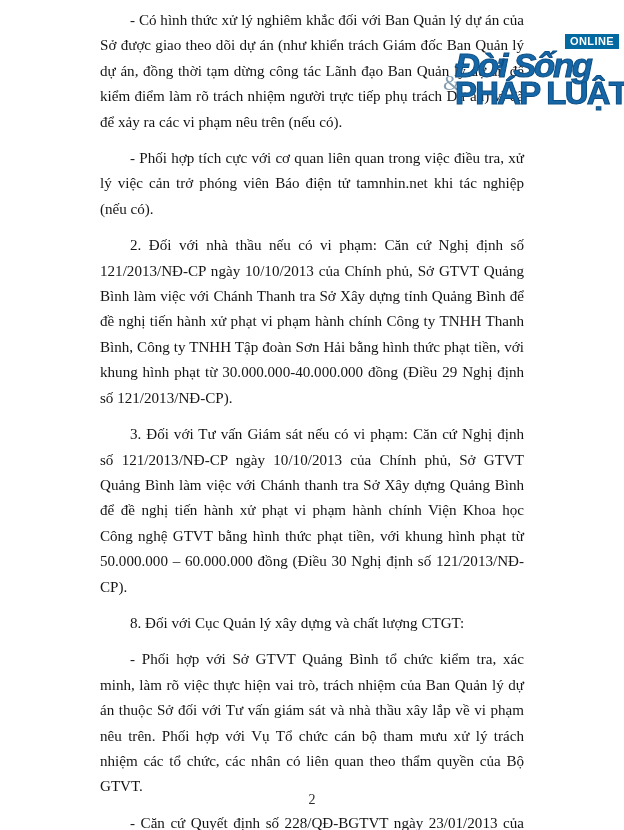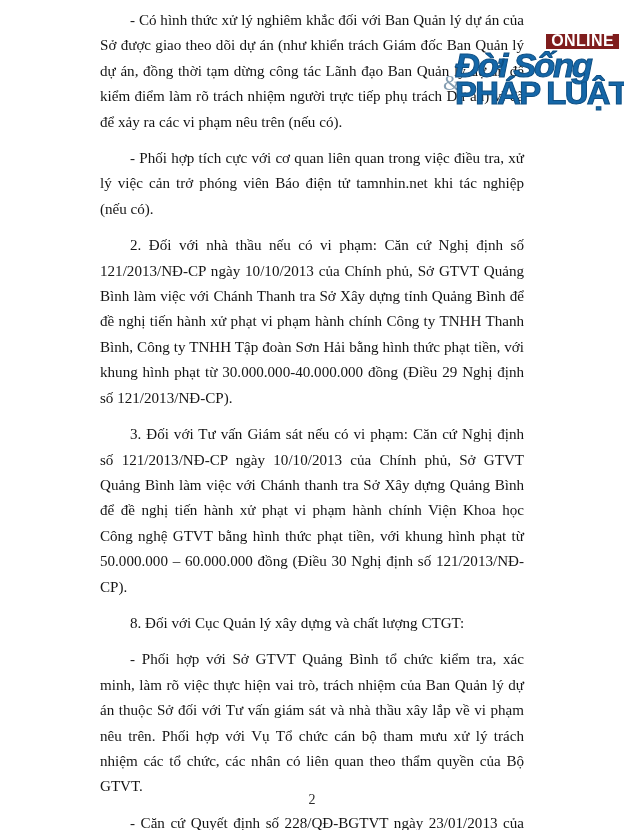--- a/index.html
+++ b/index.html
@@ -52,24 +52,24 @@
     top: 34px;
     width: 170px;
     height: 72px;
     pointer-events: none;
     user-select: none;
   }
   #wm-online {
     position: absolute;
     right: 6px;
     top: 0px;
-    background: #7f1d1d;
+    background: #0369a1;
     color: #ffffff;
     font-family: "Liberation Sans", sans-serif;
-    font-size: 16px;
+    font-size: 11px;
     font-weight: bold;
     letter-spacing: 0.4px;
     padding: 1px 5px 2px 5px;
     line-height: 12px;
   }
   #wm-line1 {
     position: absolute;
     left: 0px;
     top: 15px;
     font-family: "Liberation Sans", sans-serif;

